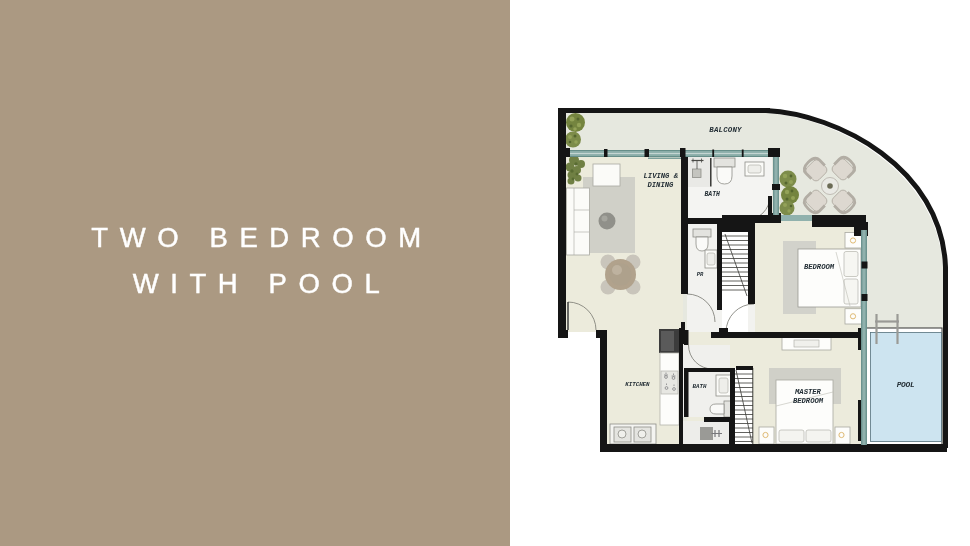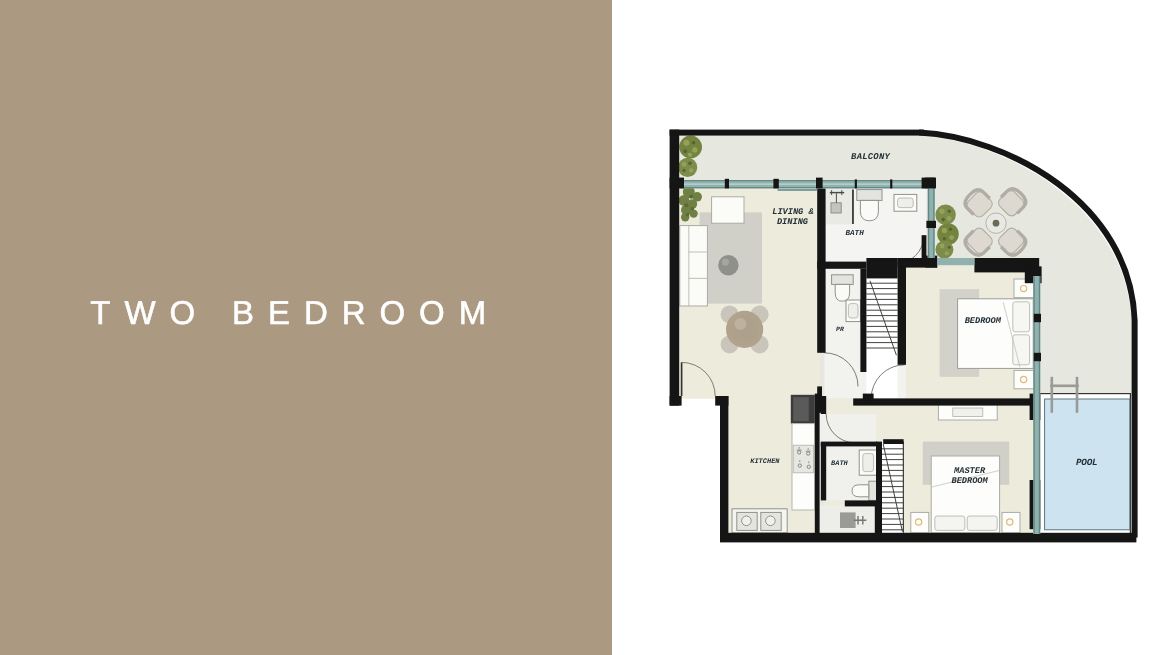--- a/index.html
+++ b/index.html
@@ -1,28 +1,29 @@
 <!DOCTYPE html>
 <html><head>
 <meta charset="utf-8">
 <style>
   html,body{margin:0;padding:0;width:970px;height:546px;background:#ffffff;overflow:hidden;}
   #panel{position:absolute;left:0;top:0;width:510px;height:546px;background:#ab9982;}
-  #title{position:absolute;left:0;top:0;width:477px;height:546px;display:flex;flex-direction:column;justify-content:center;align-items:center;
+  #title{position:absolute;left:16px;top:0;width:477px;height:546px;display:flex;flex-direction:column;justify-content:center;align-items:center;
     font-family:"Liberation Sans",sans-serif;color:#ffffff;font-weight:400;font-size:27.5px;-webkit-text-stroke:0.45px #ffffff;letter-spacing:11.6px;line-height:46px;text-align:center;padding-left:15px;padding-bottom:24px;box-sizing:border-box;}
   #plan{position:absolute;left:0;top:0;}
   text{font-family:"Liberation Mono",monospace;font-style:italic;font-weight:700;fill:#242f36;}
 </style>
 </head>
 <body>
 
 <div id="panel"></div>
 
 <div id="title">
     <div>TWO&nbsp;BEDROOM</div>
+    <div>WITH&nbsp;POOL</div>
   </div>
 <svg id="plan" width="970" height="546" viewBox="0 0 970 546">
 
 <g>
 <path d="M 566,113 L 766,113 C 836,117 938,171 943,267 L 943,444 L 607,444 L 607,332 L 566,332 Z" fill="#e6e8df"></path>
 </g>
 
 <rect x="566" y="157" width="117" height="175" fill="#ecebdc"></rect>
 
 <rect x="607" y="330" width="76" height="114" fill="#ecebdc"></rect>

